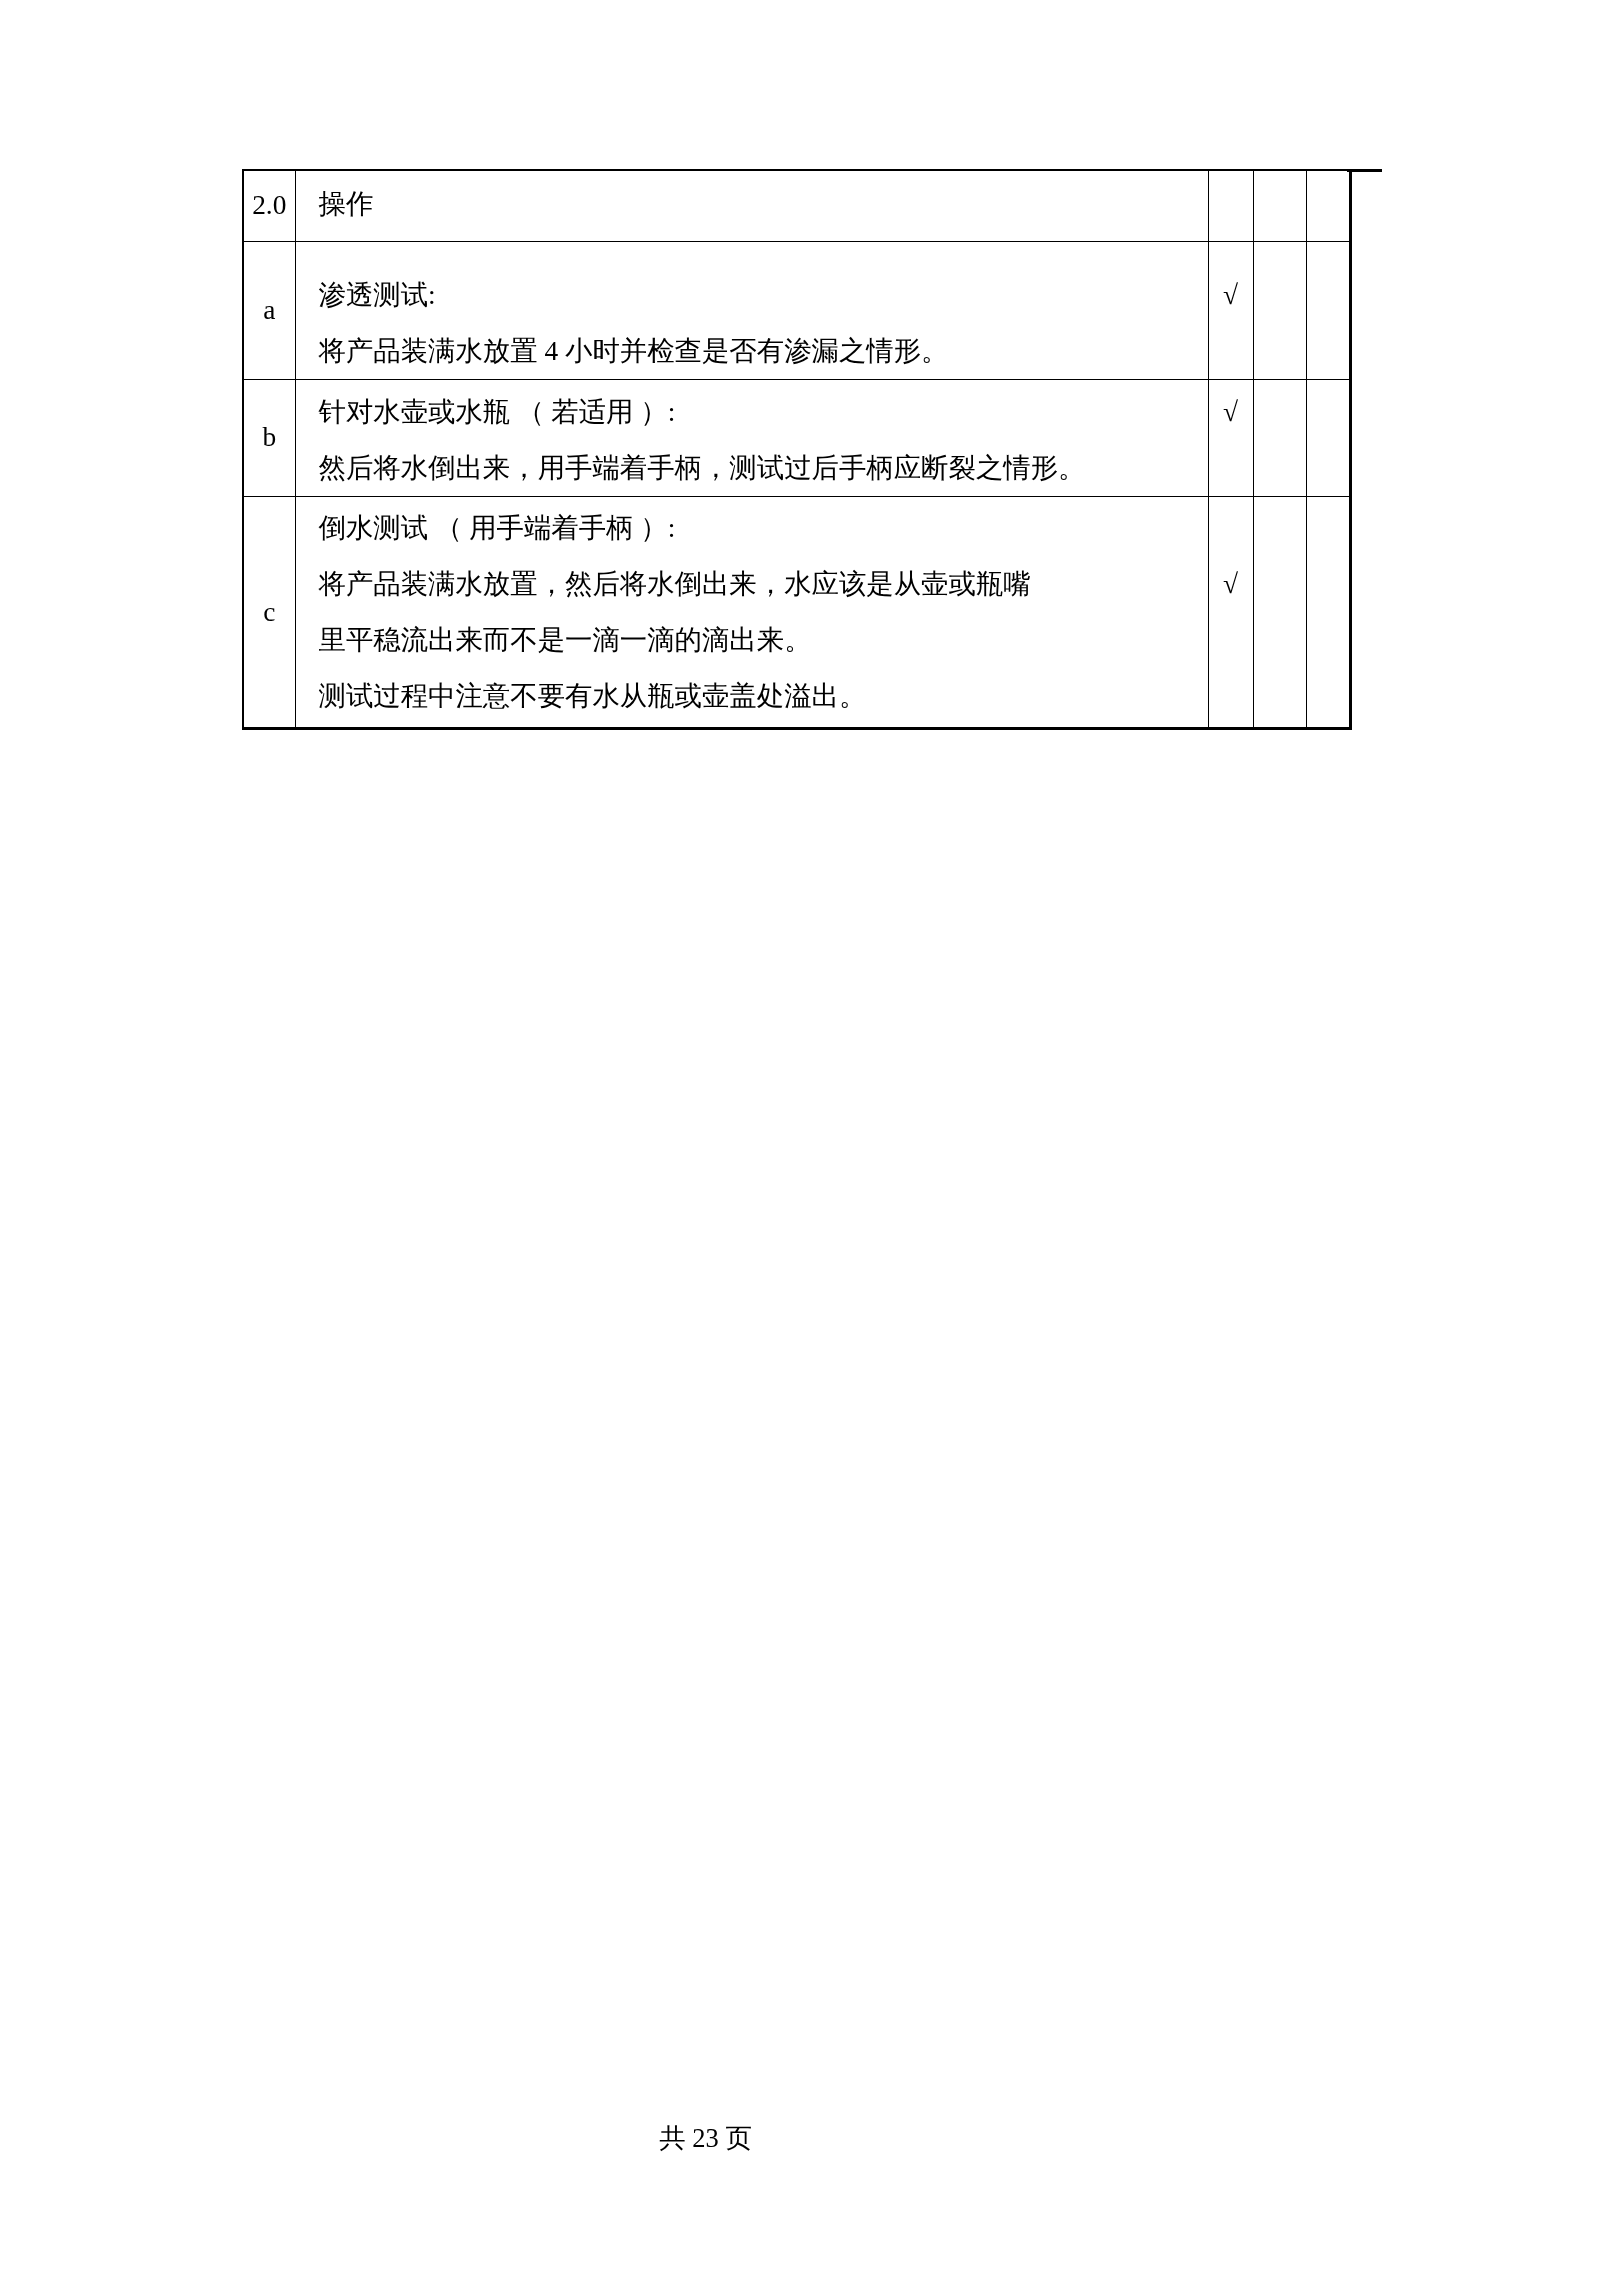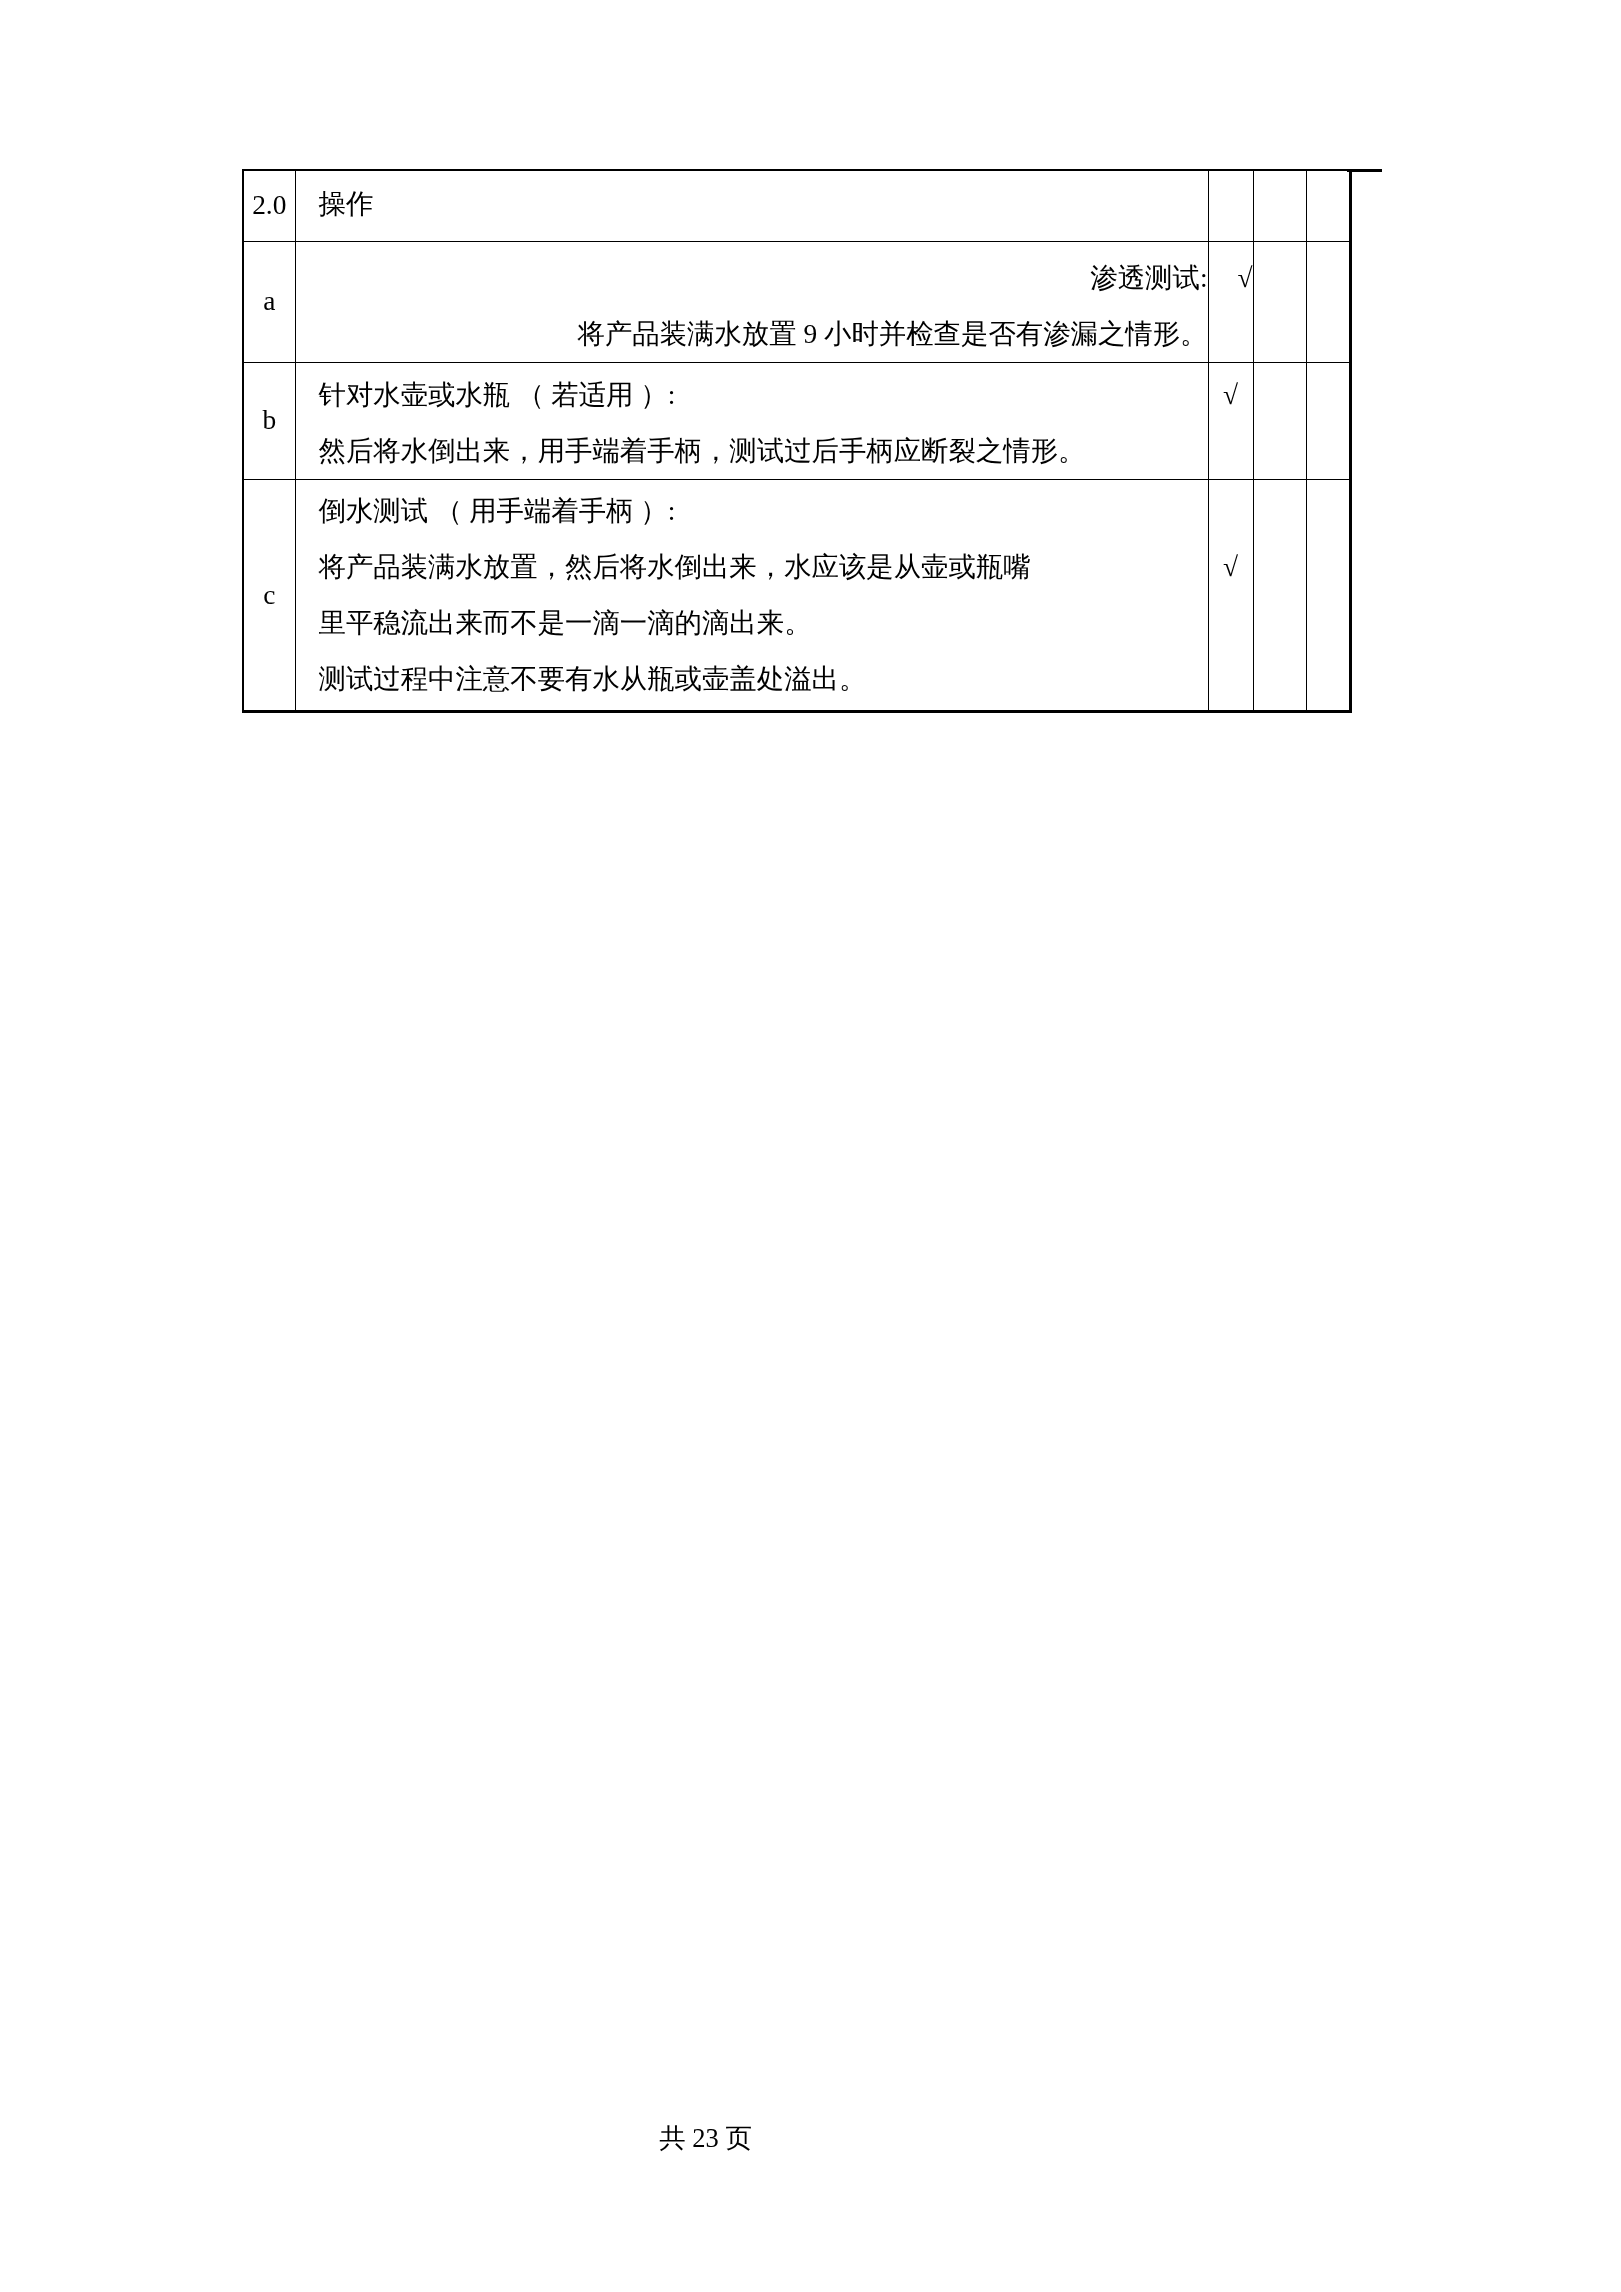--- a/index.html
+++ b/index.html
@@ -69,21 +69,21 @@
   }
   td.c-chk {
     vertical-align: top;
     text-align: center;
     font-size: 27.4px;
     line-height: 56px;
   }
 
   
   tr.r0 td.c-desc, tr.r0 td.c-chk { padding-top: 4.9px; }
-  tr.r1 td.c-desc, tr.r1 td.c-chk { padding-top: 8px; text-align: right; }
+  tr.r1 td.c-desc, tr.r1 td.c-chk { padding-top: 25px; }
   tr.r2 td.c-desc, tr.r2 td.c-chk { padding-top: 4.9px; }
   tr.r3 td.c-desc { padding-top: 2.9px; }
   tr.r3 td.c-chk  { padding-top: 59px; } 
 
   .footer {
     position: absolute;
     left: 0;
     top: 2122px;
     width: 1411px;
     text-align: center;
@@ -115,21 +115,21 @@
         </td>
         <td class="c-chk"></td>
         <td class="c-chk"></td>
         <td class="c-chk"></td>
       </tr>
 
       <tr class="r1">
         <td class="c-num">a</td>
         <td class="c-desc">
           <div class="line">渗透测试:</div>
-          <div class="line">将产品装满水放置 9 小时并检查是否有渗漏之情形。</div>
+          <div class="line">将产品装满水放置 4 小时并检查是否有渗漏之情形。</div>
         </td>
         <td class="c-chk">√</td>
         <td class="c-chk"></td>
         <td class="c-chk"></td>
       </tr>
 
       <tr class="r2">
         <td class="c-num">b</td>
         <td class="c-desc">
           <div class="line">针对水壶或水瓶 （ 若适用 ）:</div>

